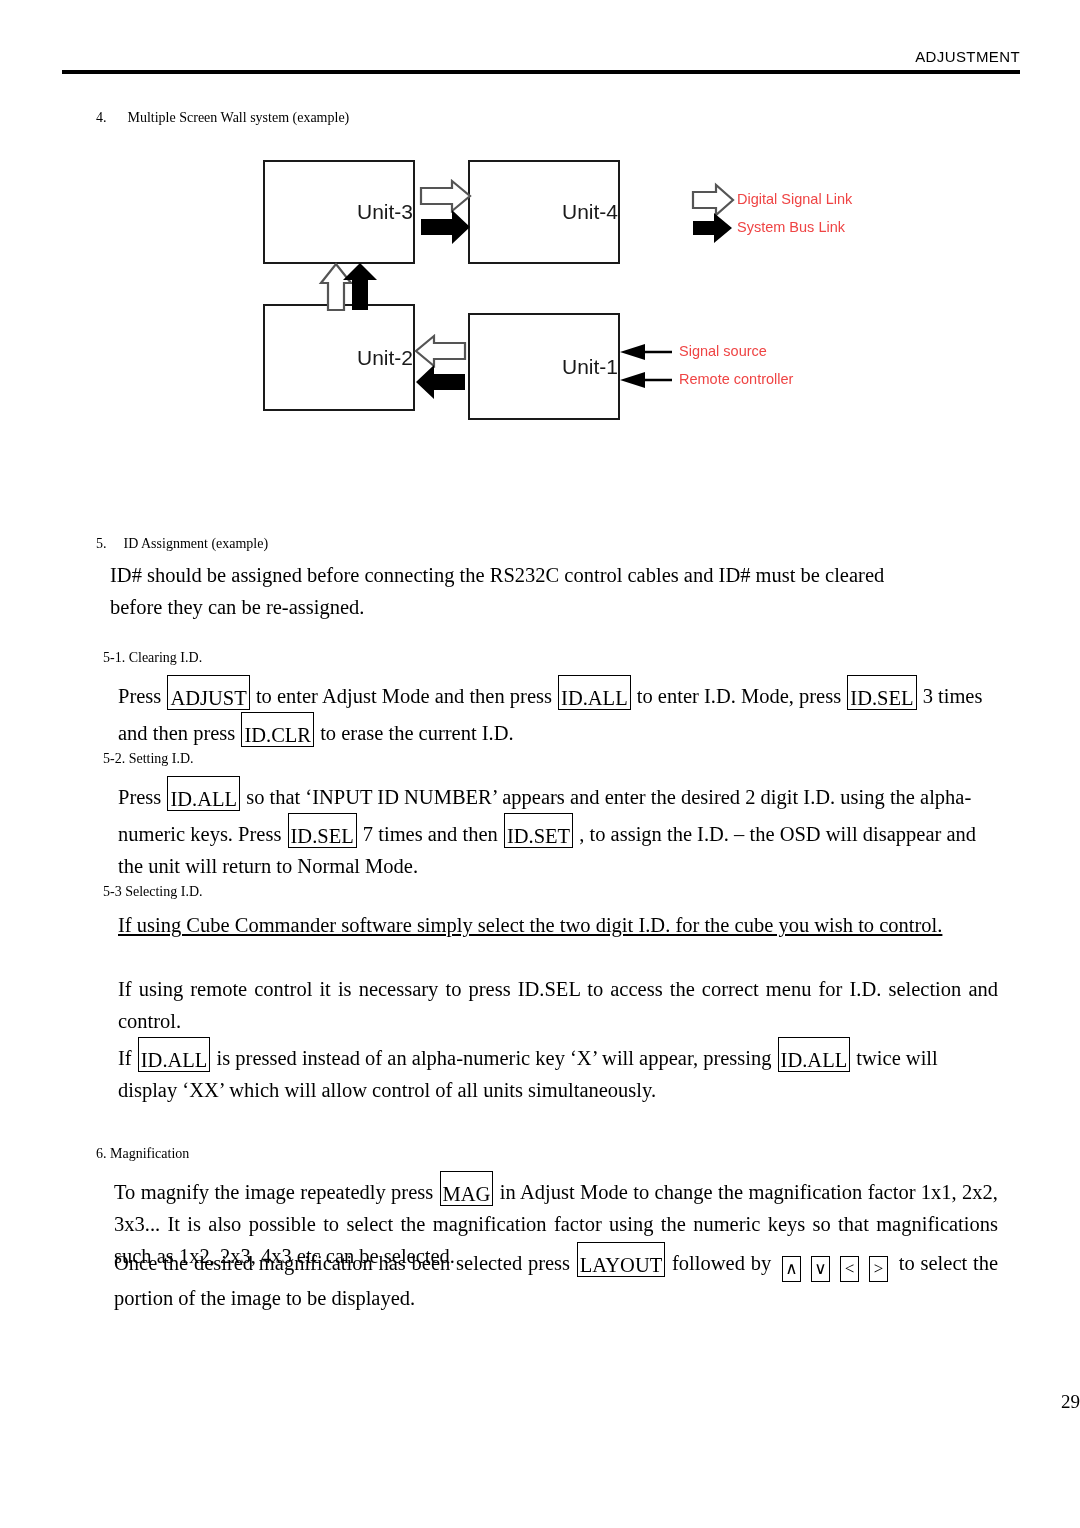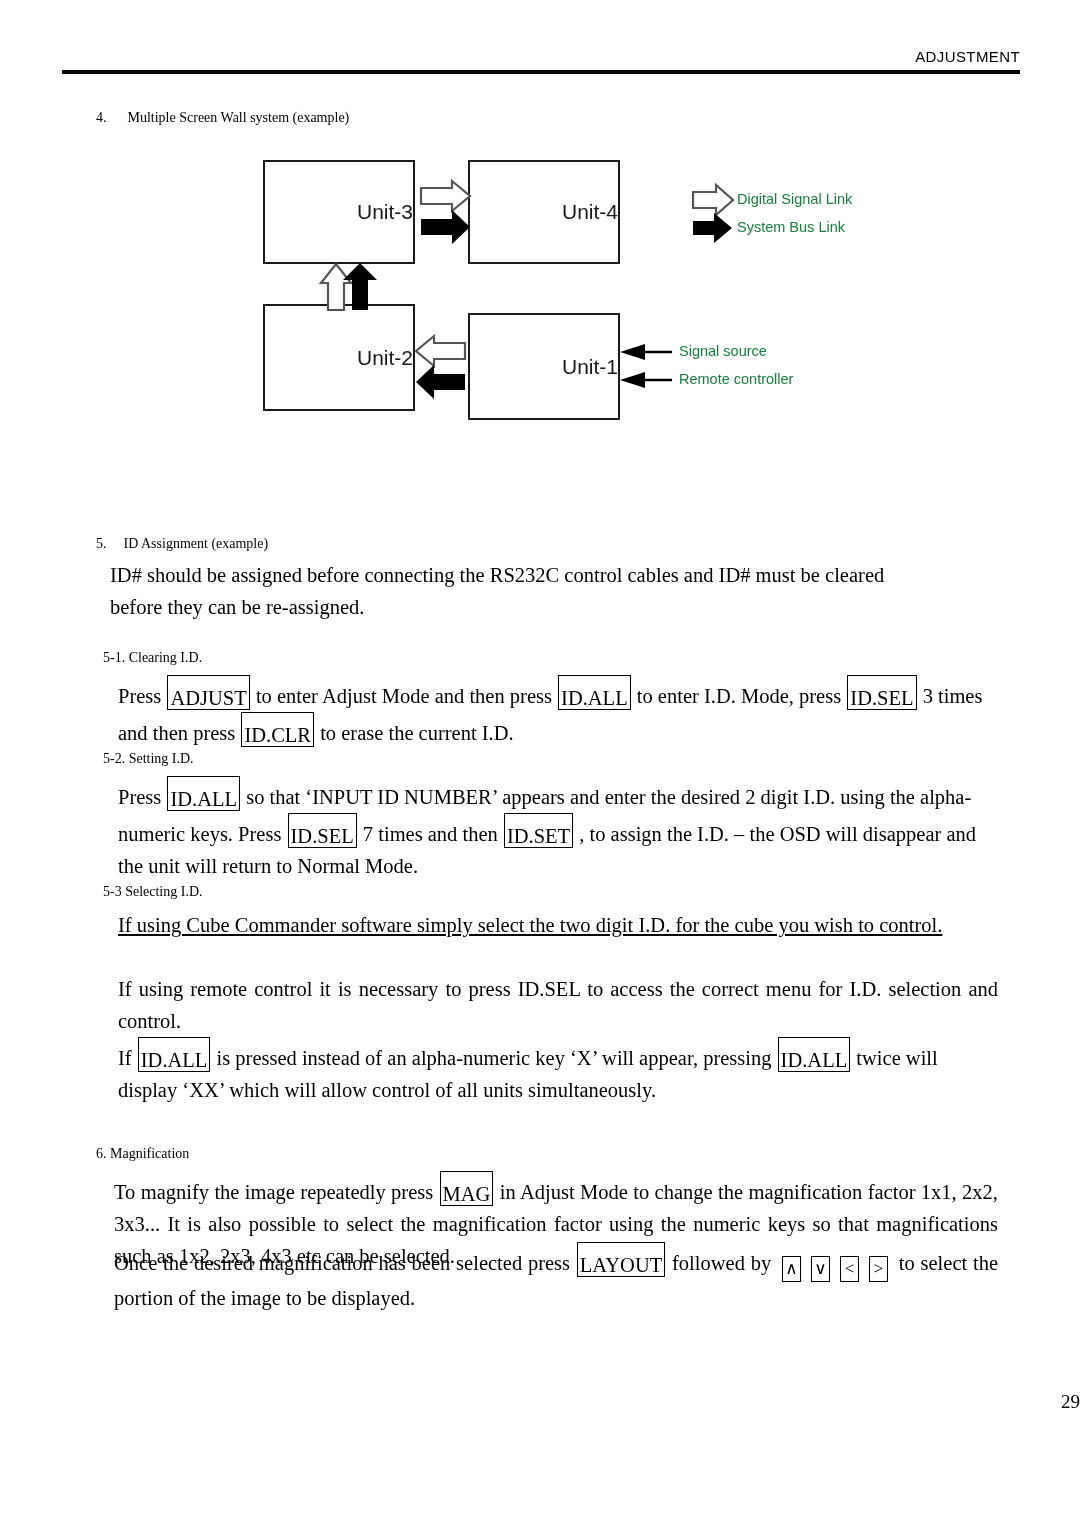--- a/index.html
+++ b/index.html
@@ -98,21 +98,21 @@
   }
   #unit3 { left: 263px; top: 160px; width: 148px; height: 100px; }
   #unit4 { left: 468px; top: 160px; width: 148px; height: 100px; }
   #unit2 { left: 263px; top: 304px; width: 148px; height: 103px; }
   #unit1 { left: 468px; top: 313px; width: 148px; height: 103px; }
 
   .legend-label {
     position: absolute;
     font-family: "Liberation Sans", sans-serif;
     font-size: 14.5px;
-    color: #15803d;
+    color: #ef4444;
     white-space: nowrap;
   }
   #legend-digital-label { left: 737px; top: 191px; }
   #legend-bus-label     { left: 737px; top: 219px; }
   #signal-source-label   { left: 679px; top: 343px; }
   #remote-ctrl-label     { left: 679px; top: 371px; }
 
   
   #page-number {
     position: absolute;

